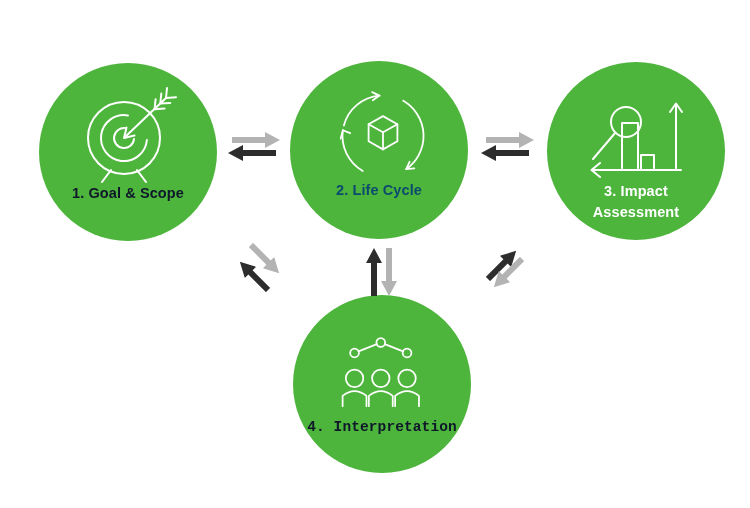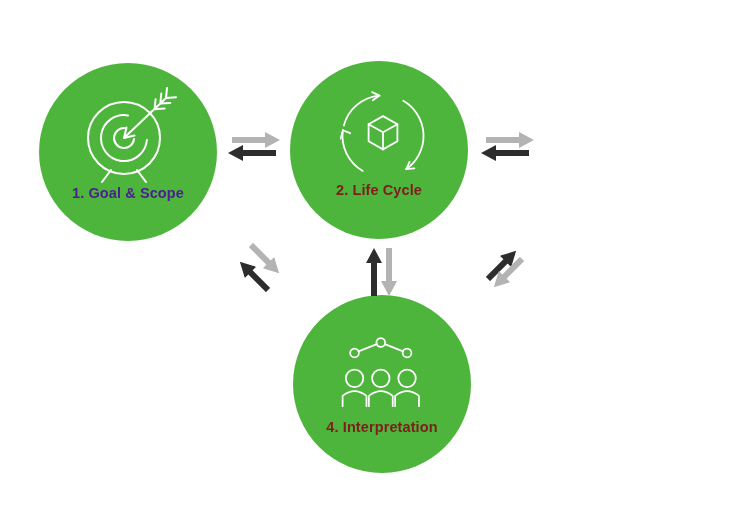--- a/index.html
+++ b/index.html
@@ -43,60 +43,78 @@
         <path d="M47.7,43.2 A10,10 0 1 0 56,53.9"></path>
         <path d="M47,52 L88,13"></path>
         <path d="M56.5,50.5 L46,53 L48.5,42.5"></path>
         <path d="M98,12.3 L88,13 L89,3"></path>
         <path d="M92.3,17.9 L82.3,18.6 L83.3,8.6"></path>
         <path d="M86.6,23.5 L76.6,24.2 L77.6,14.2"></path>
         <path d="M33,85 L24,97"></path>
         <path d="M59,85 L68,97"></path>
       </g>
     </svg>
-    <div class="stage-label" style="top: 120px; color: #4c1d95;">1. Goal &amp; Scope</div>
+    <div class="stage-label" style="top: 120px; color: #0f172a;">1. Goal &amp; Scope</div>
   </div>
 
   <div class="stage-circle" style="left: 290px; top: 61px; background: rgb(77, 181, 60);">
     <svg class="stage-icon" style="left:48px; top:29px;" width="90" height="90" viewBox="0 0 100 100">
       <g fill="none" stroke-width="2" stroke-linecap="round" stroke-linejoin="round" stroke="#ffffff">
         <path d="M50,29 L66,38 L66,57 L50,66 L34,57 L34,38 Z"></path>
         <path d="M34,38 L50,47 L66,38"></path>
         <path d="M50,47 L50,66"></path>
         <path d="M6.5,39.4 A45,45 0 0 1 46.1,6.2"></path>
         <path d="M37.9,2.4 L46.1,6.2 L38.7,11.4"></path>
         <path d="M72.5,12 A45,45 0 0 1 75.8,87.9"></path>
         <path d="M84.8,87.1 L75.8,87.9 L79.6,79.7"></path>
         <path d="M27.5,90 A45,45 0 0 1 5.4,44.7"></path>
         <path d="M3,54 L5.4,44.7 L13.5,48"></path>
       </g>
     </svg>
-    <div class="stage-label" style="top: 119px; color: #7f1d1d;">
+    <div class="stage-label" style="top: 119px; color: #0c4a6e;">
       <div>2. Life Cycle</div>
     </div>
   </div>
 
+  <div class="stage-circle" style="left: 547px; top: 62px; background: rgb(77, 181, 60);">
+    <svg class="stage-icon" style="left:37px; top:36px;" width="100" height="80" viewBox="0 0 100 80">
+      <g fill="none" stroke-width="2" stroke-linecap="round" stroke-linejoin="round" stroke="#ffffff">
+        <path d="M8,72 L97,72"></path>
+        <path d="M16,65 L7.5,72 L16,79"></path>
+        <path d="M92,72 L92,6"></path>
+        <path d="M86,14 L92,5.5 L98,14"></path>
+        <rect x="38" y="25" width="16" height="47"></rect>
+        <rect x="57" y="57" width="13" height="15"></rect>
+        <circle cx="42" cy="24" r="15"></circle>
+        <path d="M31.5,34.5 L9,61"></path>
+      </g>
+    </svg>
+    <div class="stage-label" style="top: 119px; color: rgb(255, 255, 255);">
+      <div>3. Impact</div>
+      <div>Assessment</div>
+    </div>
+  </div>
 
   <div class="stage-circle" style="left: 293px; top: 295px; background: rgb(77, 181, 60);">
     <svg class="stage-icon" style="left:47px; top:42px;" width="80" height="70" viewBox="0 0 100 88">
       <g fill="none" stroke-width="2.2" stroke-linecap="round" stroke-linejoin="round" stroke="#ffffff">
         <circle cx="18" cy="20" r="5.5"></circle>
         <circle cx="51" cy="7" r="5.5"></circle>
         <circle cx="84" cy="20" r="5.5"></circle>
         <path d="M23,18 L46,9"></path>
         <path d="M56,9 L79,18"></path>
         <circle cx="18" cy="52" r="11"></circle>
         <circle cx="51" cy="52" r="11"></circle>
         <circle cx="84" cy="52" r="11"></circle>
         <path d="M3,87 V74 Q18,62 33,74 V87"></path>
         <path d="M36,87 V74 Q51,62 66,74 V87"></path>
         <path d="M69,87 V74 Q84,62 99,74 V87"></path>
       </g>
     </svg>
-    <div class="stage-label" style="top: 122px; color: #7f1d1d;">4. Interpretation</div>
+    <div class="stage-label" style="top: 122px; color: #0f172a; font-family: Liberation Mono, monospace;">4. Interpretation</div>
   </div>
 
   <svg class="arrow" style="left:232px; top:132px;" width="48" height="16">
     <polygon points="0,5 33,5 33,0 48,8 33,16 33,11 0,11" fill="#b3b3b3"></polygon>
   </svg>
   <svg class="arrow" style="left:228px; top:145px; transform:rotate(180deg);" width="48" height="16">
     <polygon points="0,5 33,5 33,0 48,8 33,16 33,11 0,11" fill="#2d2d2d"></polygon>
   </svg>
 
   <svg class="arrow" style="left:486px; top:132px;" width="48" height="16">

